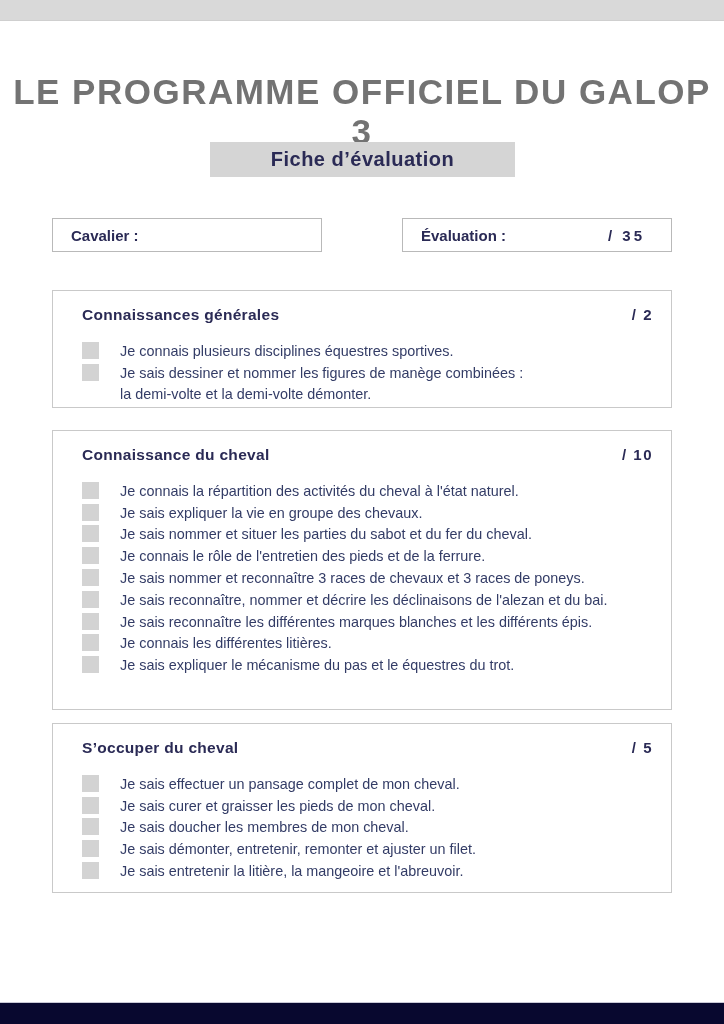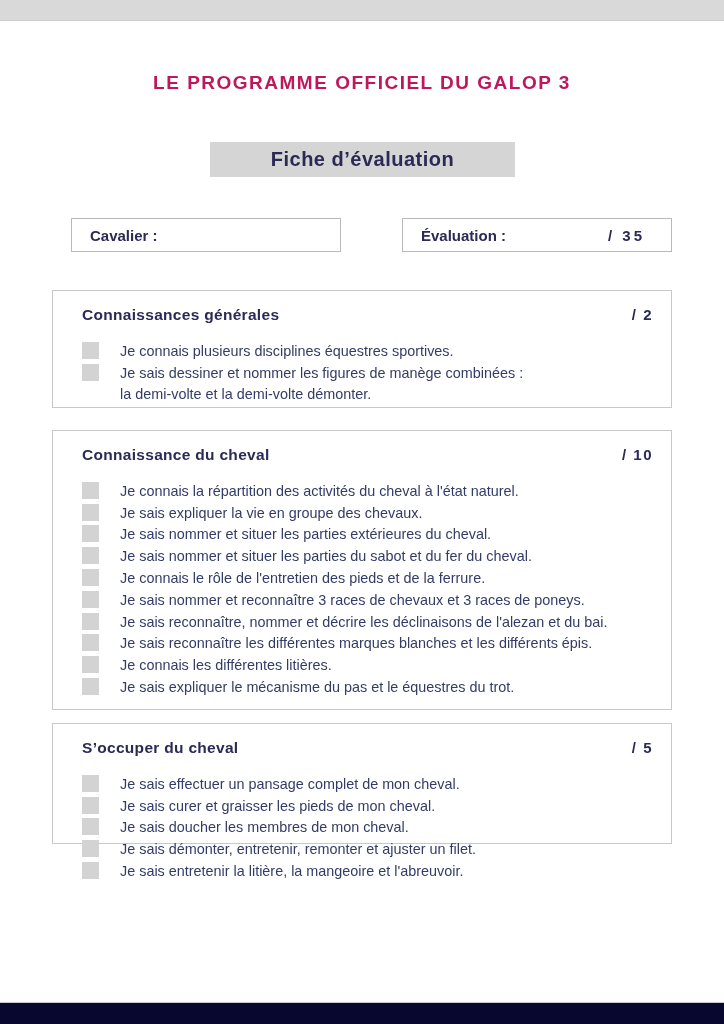--- a/index.html
+++ b/index.html
@@ -20,22 +20,22 @@
   .footer-strip {
     position: absolute; bottom: 0; left: 0;
     width: 100%; height: 21px;
     background: #08082f;
     border-top: 1px solid #c9c9d6;
   }
 
   .page-title {
     position: absolute; top: 72px; left: 0; width: 100%;
     text-align: center;
-    color: #be185d;
-    font-size: 19px;
+    color: #737373;
+    font-size: 35px;
     font-weight: bold;
     letter-spacing: 1.5px;
   }
 
   .subtitle-banner {
     position: absolute; top: 142px; left: 210px;
     width: 305px; height: 35px;
     background: #d5d5d5;
     display: flex; align-items: center; justify-content: center;
     color: #2a2a55;
@@ -47,37 +47,37 @@
   .field-box {
     position: absolute; top: 218px; height: 34px;
     border: 1px solid #b9b9b9;
     box-sizing: border-box;
     background: #ffffff;
     display: flex; align-items: center;
     color: #2a2a55;
     font-size: 15px;
     font-weight: bold;
   }
-  .field-cavalier { left: 52px; width: 270px; padding-left: 18px; margin-left: 19px; }
+  .field-cavalier { left: 52px; width: 270px; padding-left: 18px; }
   .field-evaluation {
     left: 402px; width: 270px;
     padding: 0 26px 0 18px;
     justify-content: space-between;
   }
   .score-text { letter-spacing: 3px; font-weight: bold; }
 
   .section {
     position: absolute; left: 52px; width: 620px;
     border: 1px solid #c9c9c9;
     box-sizing: border-box;
     background: #ffffff;
   }
   .section-0 { top: 290px; height: 118px; }
   .section-1 { top: 430px; height: 280px; }
-  .section-2 { top: 723px; height: 121px; }
+  .section-2 { top: 723px; height: 170px; }
 
   .section-head {
     display: flex; justify-content: space-between; align-items: baseline;
     padding: 15px 18px 0 29px;
     color: #2a2a55;
     font-size: 15.5px;
     font-weight: bold;
     letter-spacing: 0.3px;
   }
   .section-score { font-size: 15px; letter-spacing: 1.5px; }
@@ -149,24 +149,20 @@
       <div class="item">
         <span class="checkbox"></span>
         <span>Je connais la répartition des activités du cheval à l'état naturel.</span>
       </div>
       <div class="item">
         <span class="checkbox"></span>
         <span>Je sais expliquer la vie en groupe des chevaux.</span>
       </div>
       <div class="item">
         <span class="checkbox"></span>
-        <span>Je sais nommer et situer les parties extérieures du cheval.</span>
-      </div>
-      <div class="item">
-        <span class="checkbox"></span>
         <span>Je sais nommer et situer les parties du sabot et du fer du cheval.</span>
       </div>
       <div class="item">
         <span class="checkbox"></span>
         <span>Je connais le rôle de l'entretien des pieds et de la ferrure.</span>
       </div>
       <div class="item">
         <span class="checkbox"></span>
         <span>Je sais nommer et reconnaître 3 races de chevaux et 3 races de poneys.</span>
       </div>

